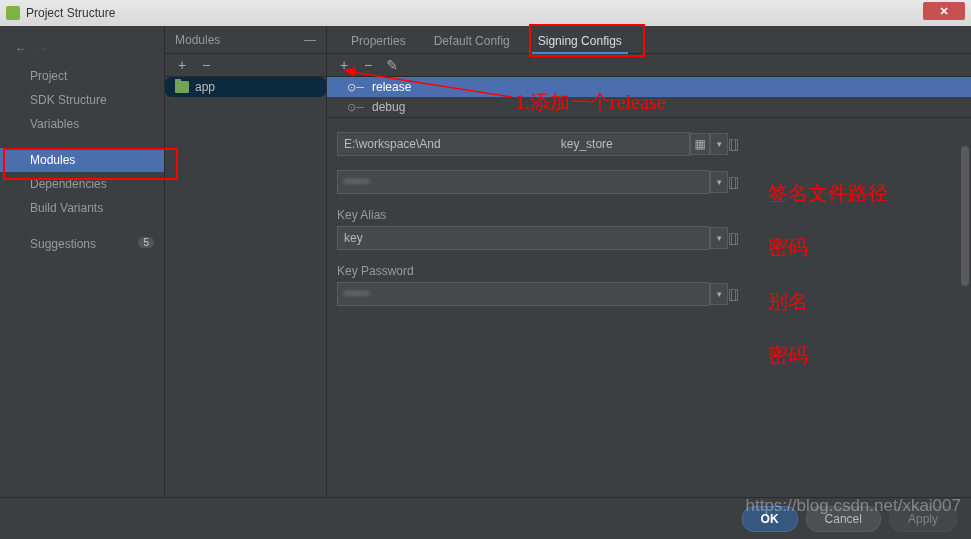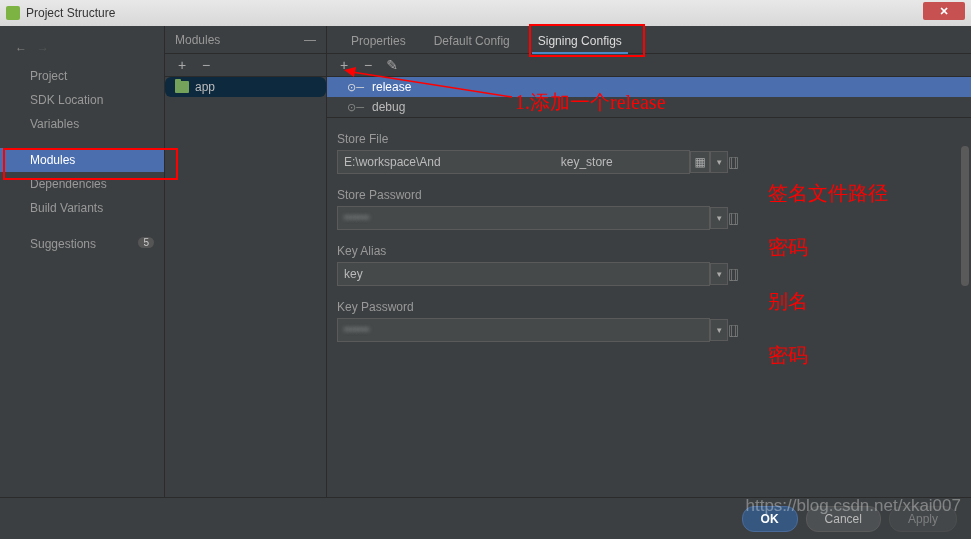--- a/index.html
+++ b/index.html
@@ -75,21 +75,21 @@
   <div class="close-btn">✕</div>
 </div>
 
 <div class="main-area">
   <div class="left-panel">
     <div class="nav-arrows">
       <span class="nav-arrow">←</span>
       <span class="nav-arrow" style="opacity:.3">→</span>
     </div>
     <div class="left-nav-item">Project</div>
-    <div class="left-nav-item">SDK Location</div>
+    <div class="left-nav-item">SDK Structure</div>
     <div class="left-nav-item">Variables</div>
     <div class="left-spacer"></div>
     <div class="left-nav-item selected">Modules</div>
     <div class="left-nav-item">Dependencies</div>
     <div class="left-nav-item">Build Variants</div>
     <div class="left-spacer"></div>
     <div class="left-nav-item">
       <span>Suggestions</span>
       <span class="suggestion-badge">5</span>
     </div>
@@ -128,30 +128,28 @@
       </div>
       <div class="config-item">
         <span class="key-icon">⊙─</span>
         <span>debug</span>
       </div>
     </div>
 
     <div class="form-area" style="position:relative">
       <div class="scrollbar"></div>
       <div class="form-row">
-        <label class="form-label">Store File</label>
         <div class="form-input-wrap">
           <div class="form-input" style="white-space:pre">E:\workspace\And                                    key_store</div>
           <div class="browse-btn">▦</div>
           <div class="dropdown-arrow">▼</div>
           <span class="field-brackets">⟦⟧</span>
         </div>
       </div>
       <div class="form-row">
-        <label class="form-label">Store Password</label>
         <div class="form-input-wrap">
           <div class="form-input blurred">••••••</div>
           <div class="dropdown-arrow">▼</div>
           <span class="field-brackets">⟦⟧</span>
         </div>
       </div>
       <div class="form-row">
         <label class="form-label">Key Alias</label>
         <div class="form-input-wrap">
           <div class="form-input">key</div>

